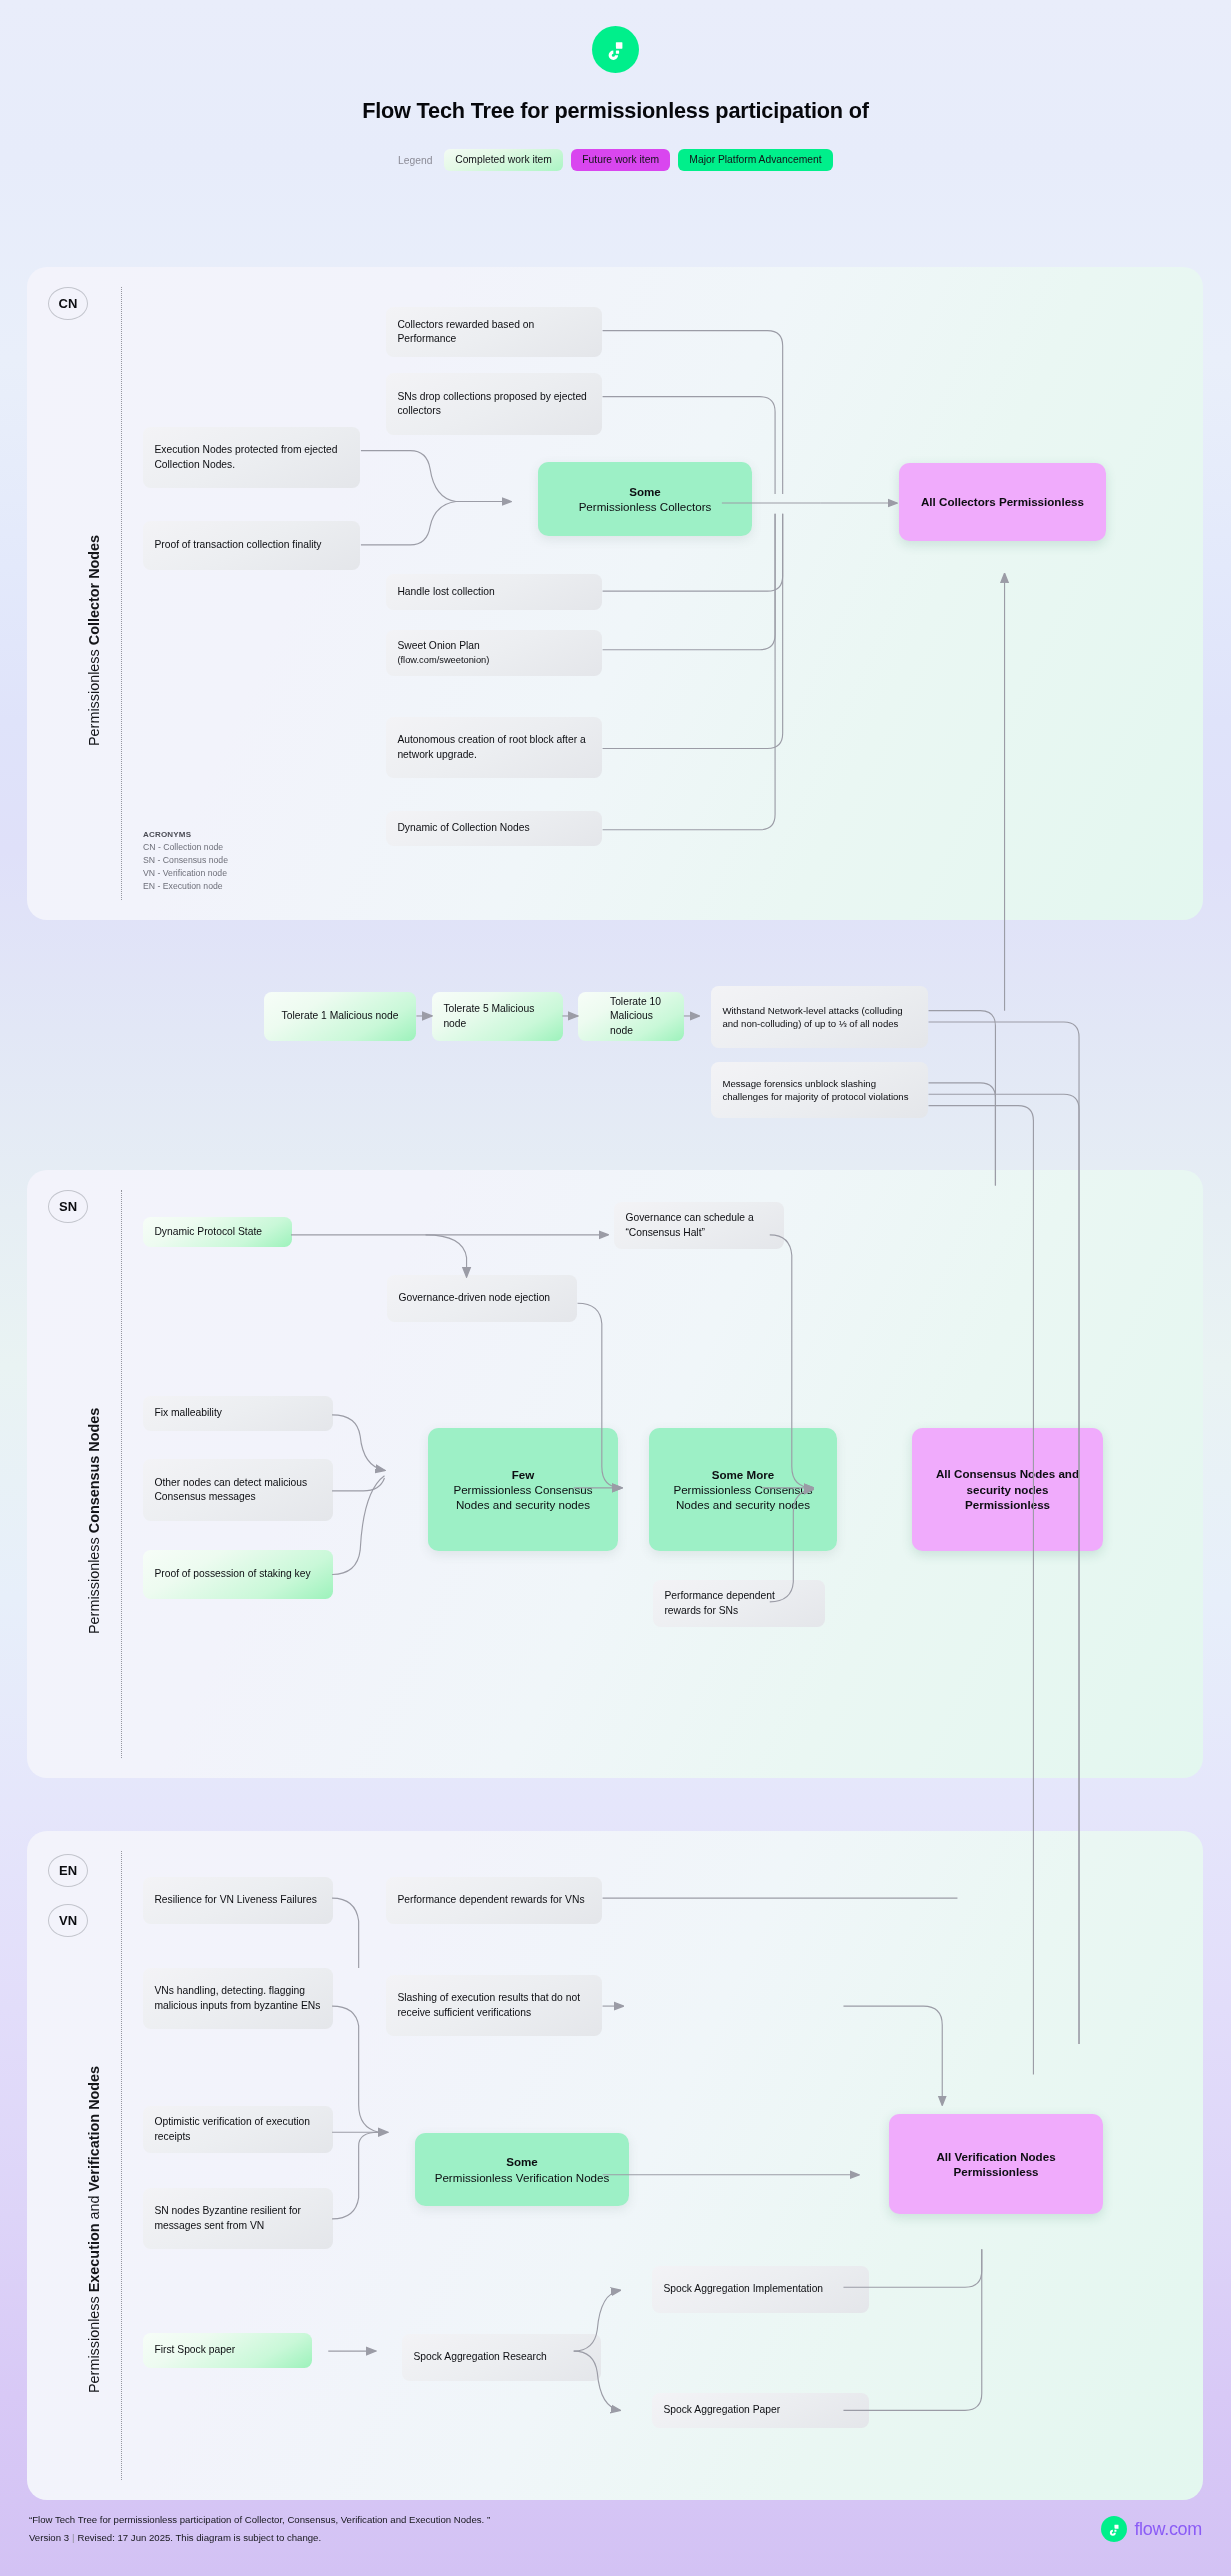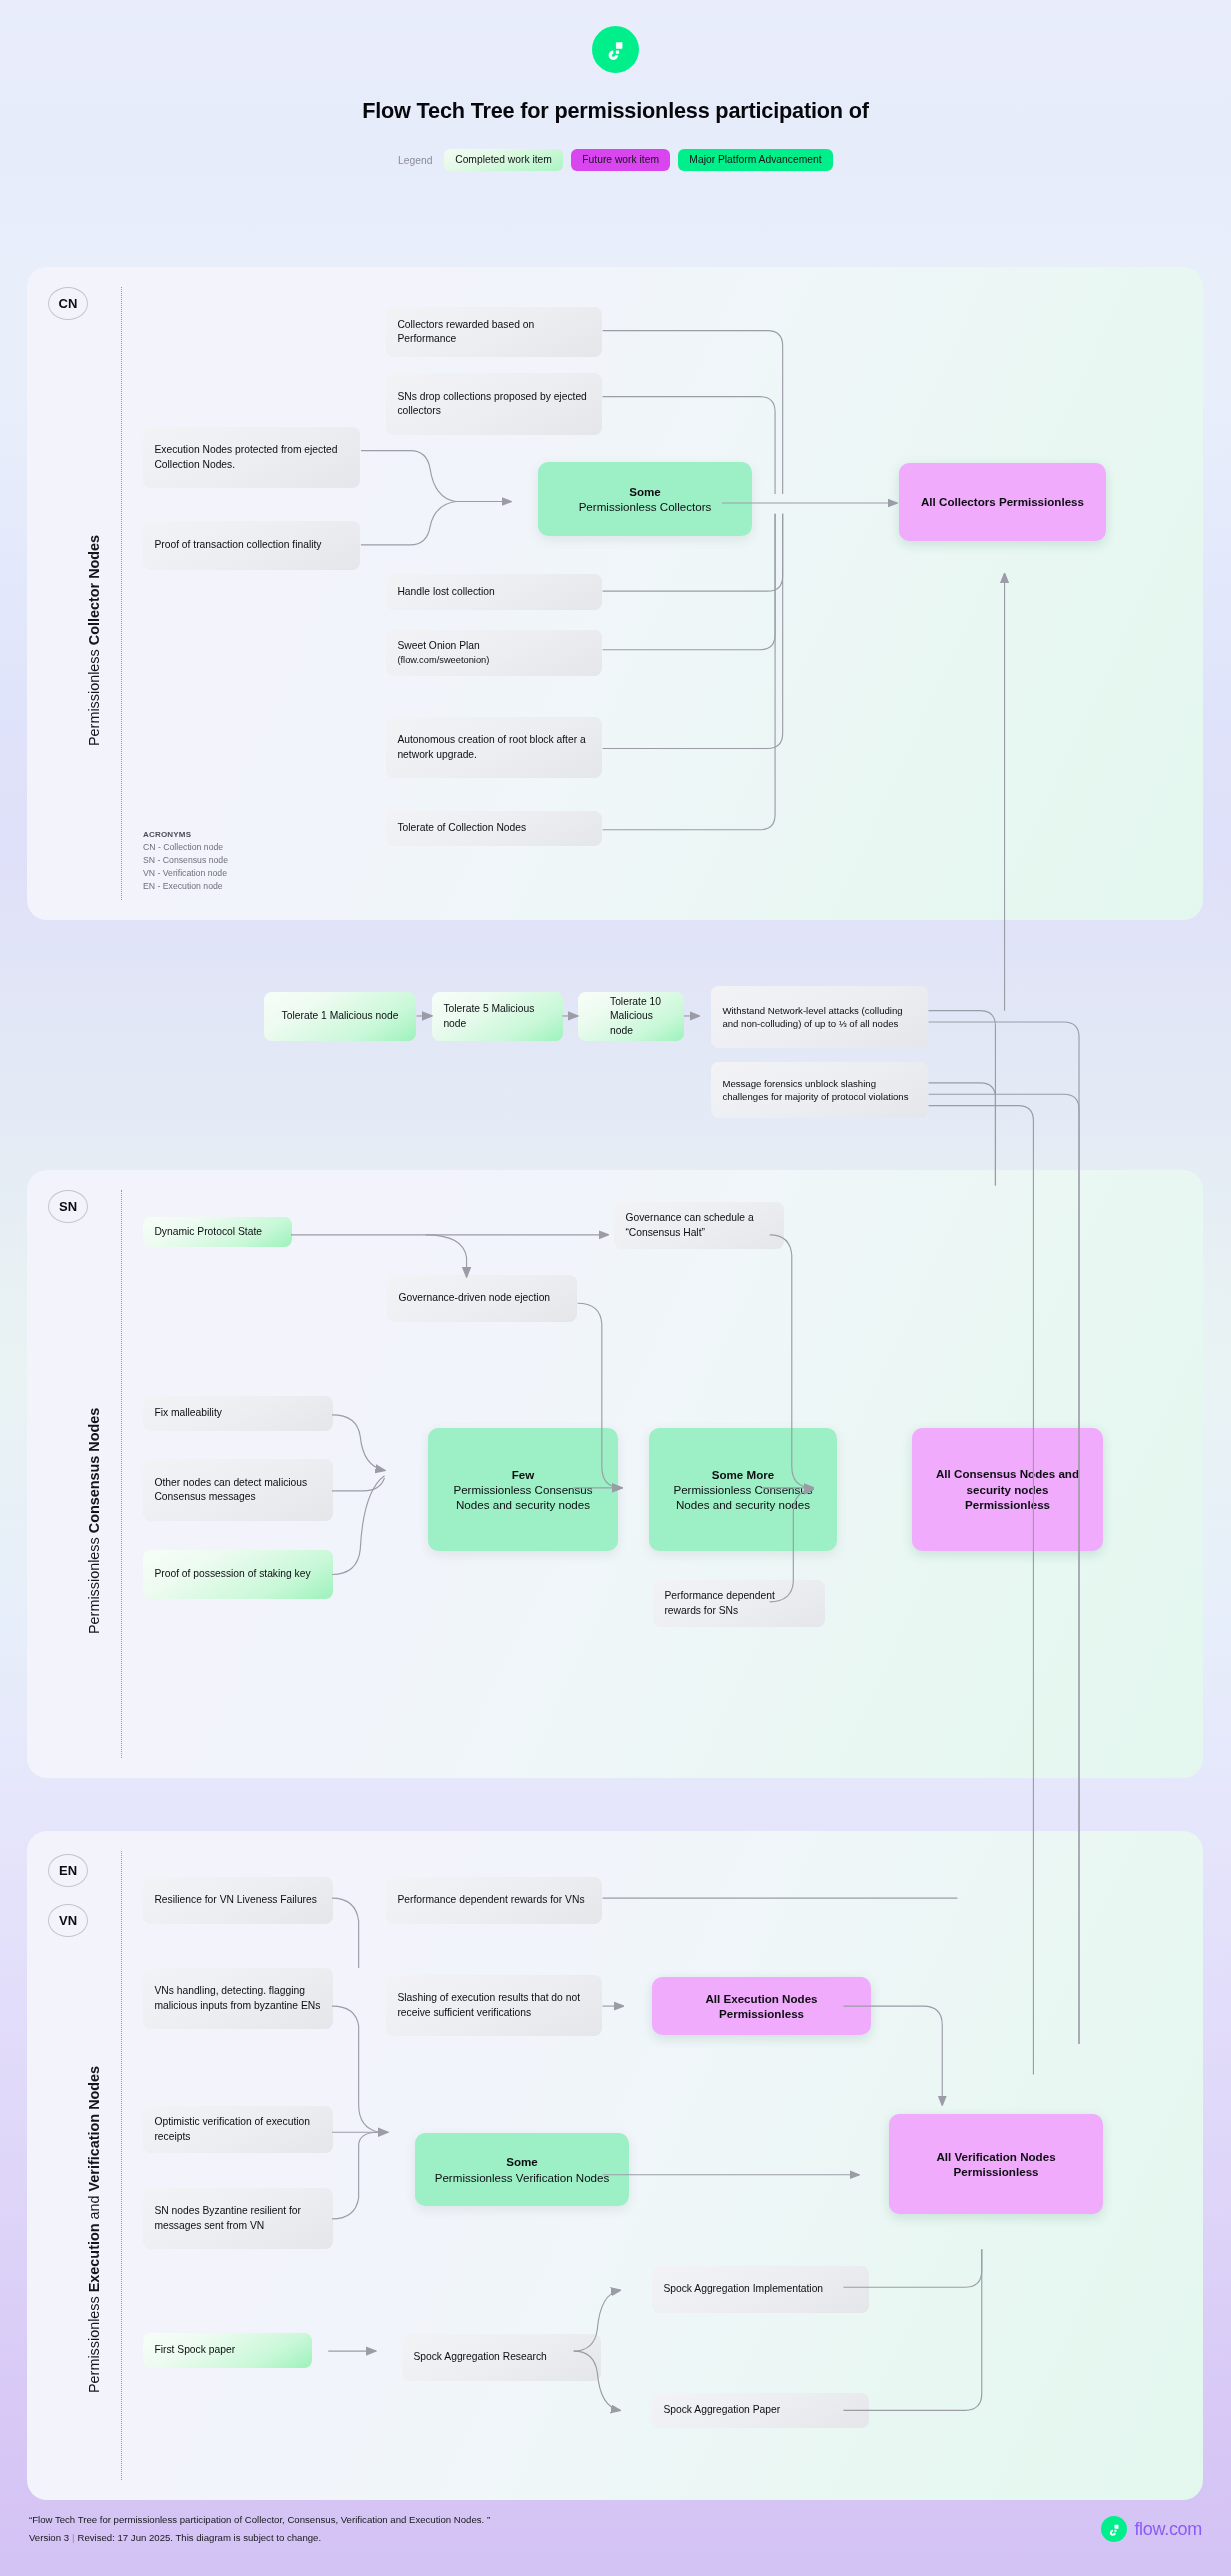--- a/index.html
+++ b/index.html
@@ -276,21 +276,21 @@
       <div class="node grey" style="left:359px; top:40px; width:216px; height:50px;">Collectors rewarded based on Performance</div>
       <div class="node grey" style="left:359px; top:106px; width:216px; height:62px;">SNs drop collections proposed by ejected collectors</div>
       <div class="node grey" style="left:359px; top:307px; width:216px; height:36px;">Handle lost collection</div>
       <div class="node grey" style="left:359px; top:363px; width:216px; height:46px;">
         <div>
           <span>Sweet Onion Plan</span>
           <span class="small">(flow.com/sweetonion)</span>
         </div>
       </div>
       <div class="node grey" style="left:359px; top:450px; width:216px; height:61px;">Autonomous creation of root block after a network upgrade.</div>
-      <div class="node grey" style="left:359px; top:544px; width:216px; height:35px;">Tolerate of Collection Nodes</div>
+      <div class="node grey" style="left:359px; top:544px; width:216px; height:35px;">Dynamic of Collection Nodes</div>
 
       <div class="node mid" style="left:511px; top:195px; width:214px; height:74px;">
         <div>
           <b>Some</b><br>
           <span class="sub">Permissionless Collectors</span>
         </div>
       </div>
 
       <div class="node major" style="left:872px; top:196px; width:207px; height:78px;">All Collectors Permissionless</div>
 
@@ -360,21 +360,20 @@
       <div class="node grey" style="left:116px; top:46px; width:190px; height:47px;">Resilience for VN Liveness Failures</div>
       <div class="node grey" style="left:116px; top:137px; width:190px; height:61px;">VNs handling, detecting. flagging malicious inputs from byzantine ENs</div>
       <div class="node grey" style="left:116px; top:275px; width:190px; height:47px;">Optimistic verification of execution receipts</div>
       <div class="node grey" style="left:116px; top:357px; width:190px; height:61px;">SN nodes Byzantine resilient for messages sent from VN</div>
       <div class="node done" style="left:116px; top:502px; width:169px; height:35px;">First Spock paper</div>
 
       <div class="node grey" style="left:359px; top:46px; width:216px; height:47px;">Performance dependent rewards for VNs</div>
       <div class="node grey" style="left:359px; top:144px; width:216px; height:61px;">Slashing of execution results that do not receive sufficient verifications</div>
       <div class="node grey" style="left:375px; top:503px; width:199px; height:47px;">Spock Aggregation Research</div>
 
-      <div class="node major" style="left:625px; top:146px; width:219px; height:58px;">All Execution Nodes Permissionless</div>
 
       <div class="node mid" style="left:388px; top:302px; width:214px; height:73px;">
         <div>
           <b>Some</b><br>
           <span class="sub">Permissionless Verification Nodes</span>
         </div>
       </div>
 
       <div class="node major" style="left:862px; top:283px; width:214px; height:100px;">All Verification Nodes Permissionless</div>
 

